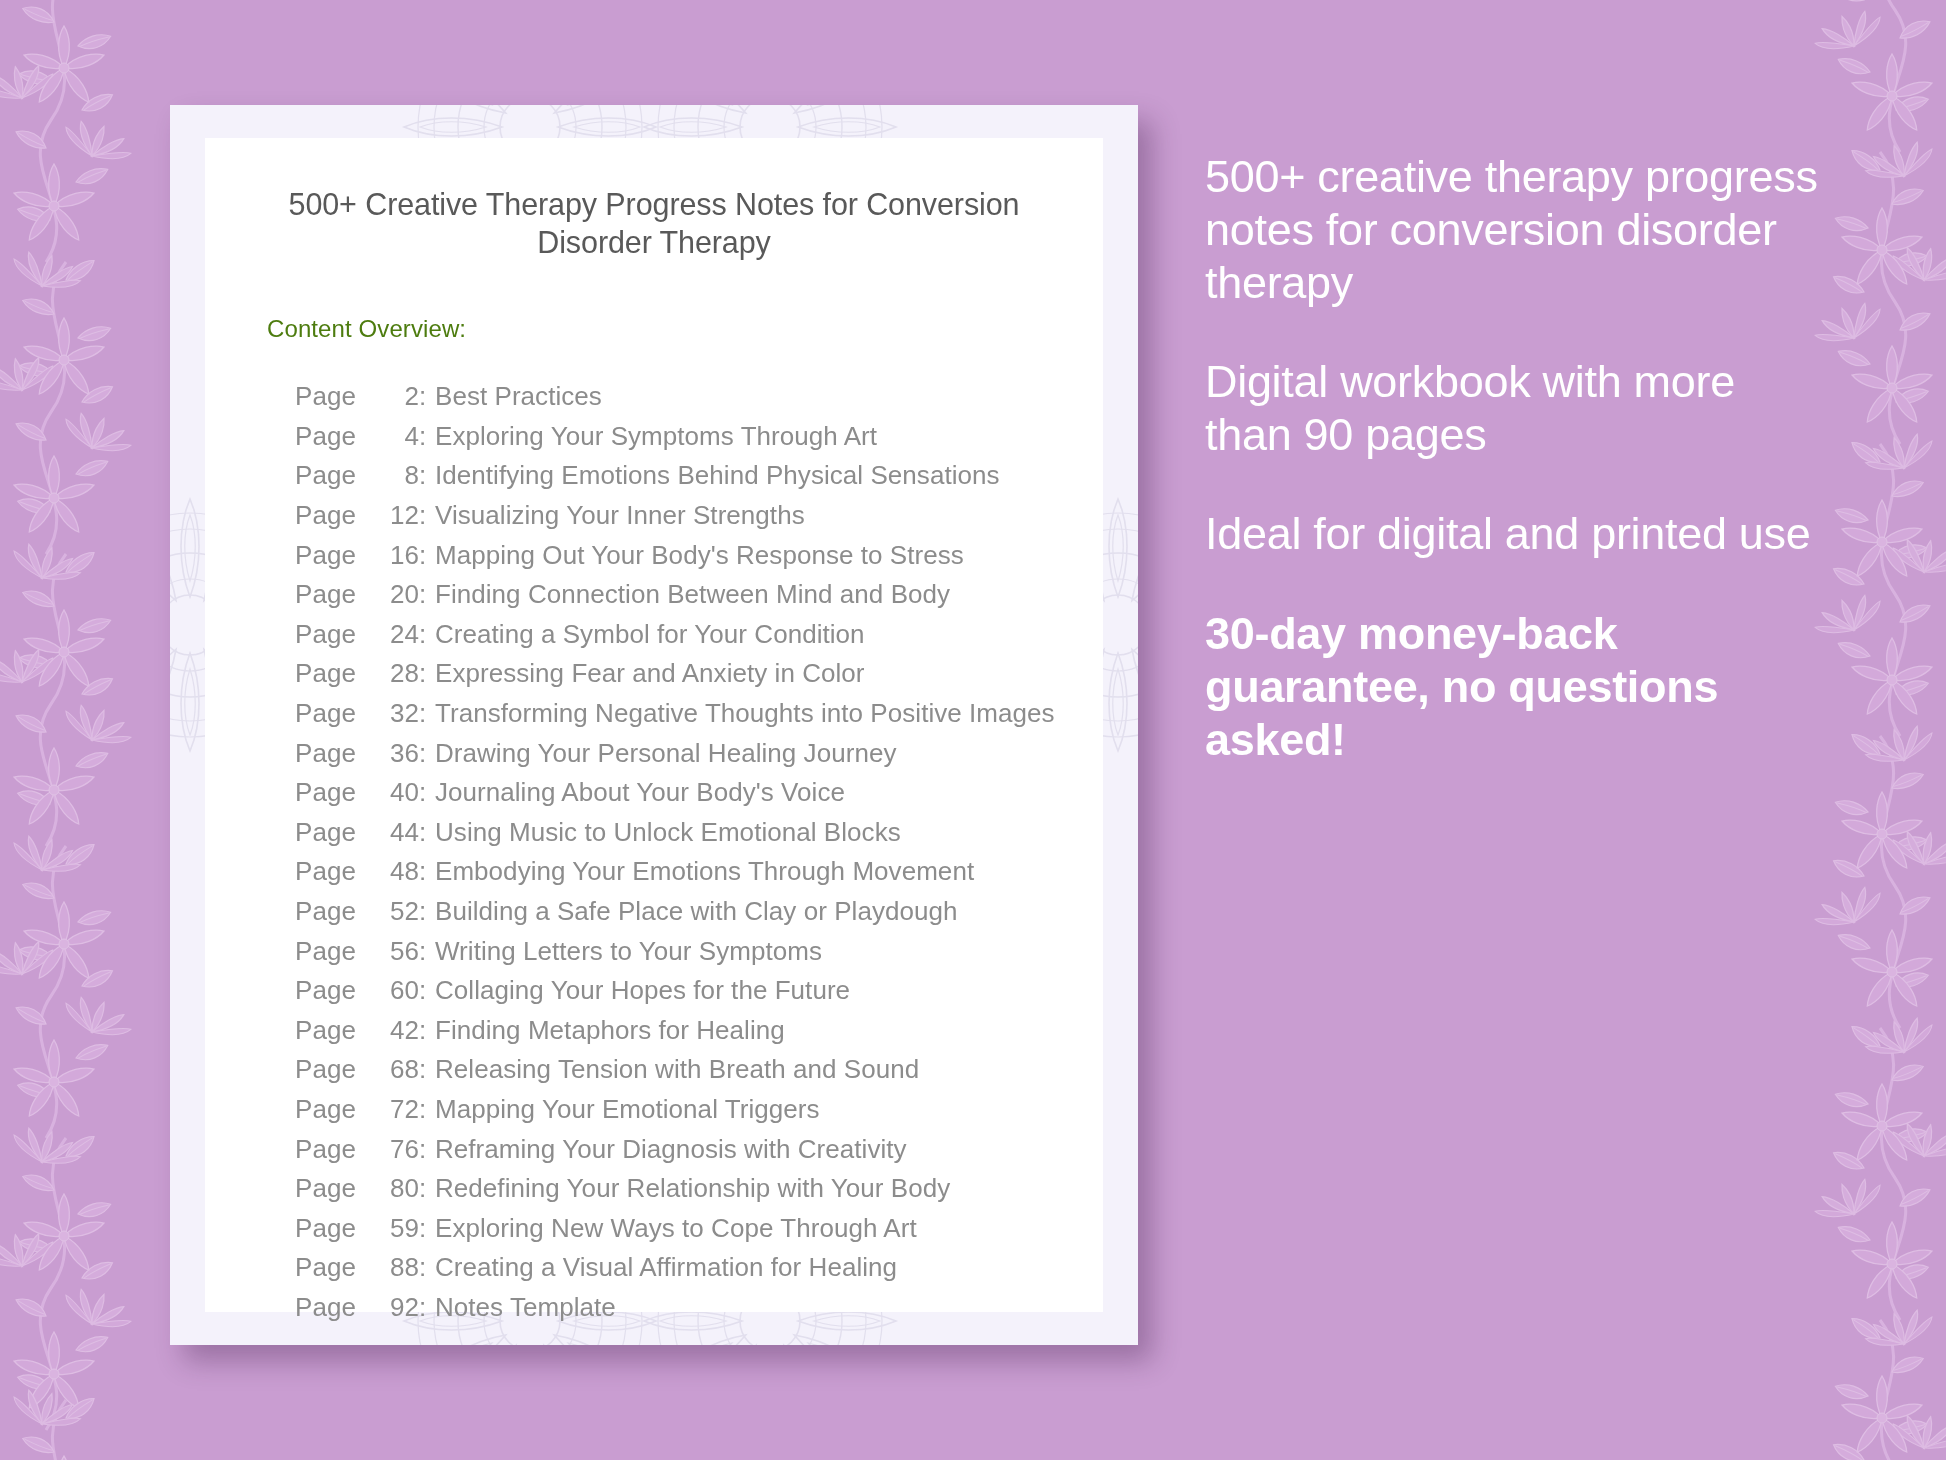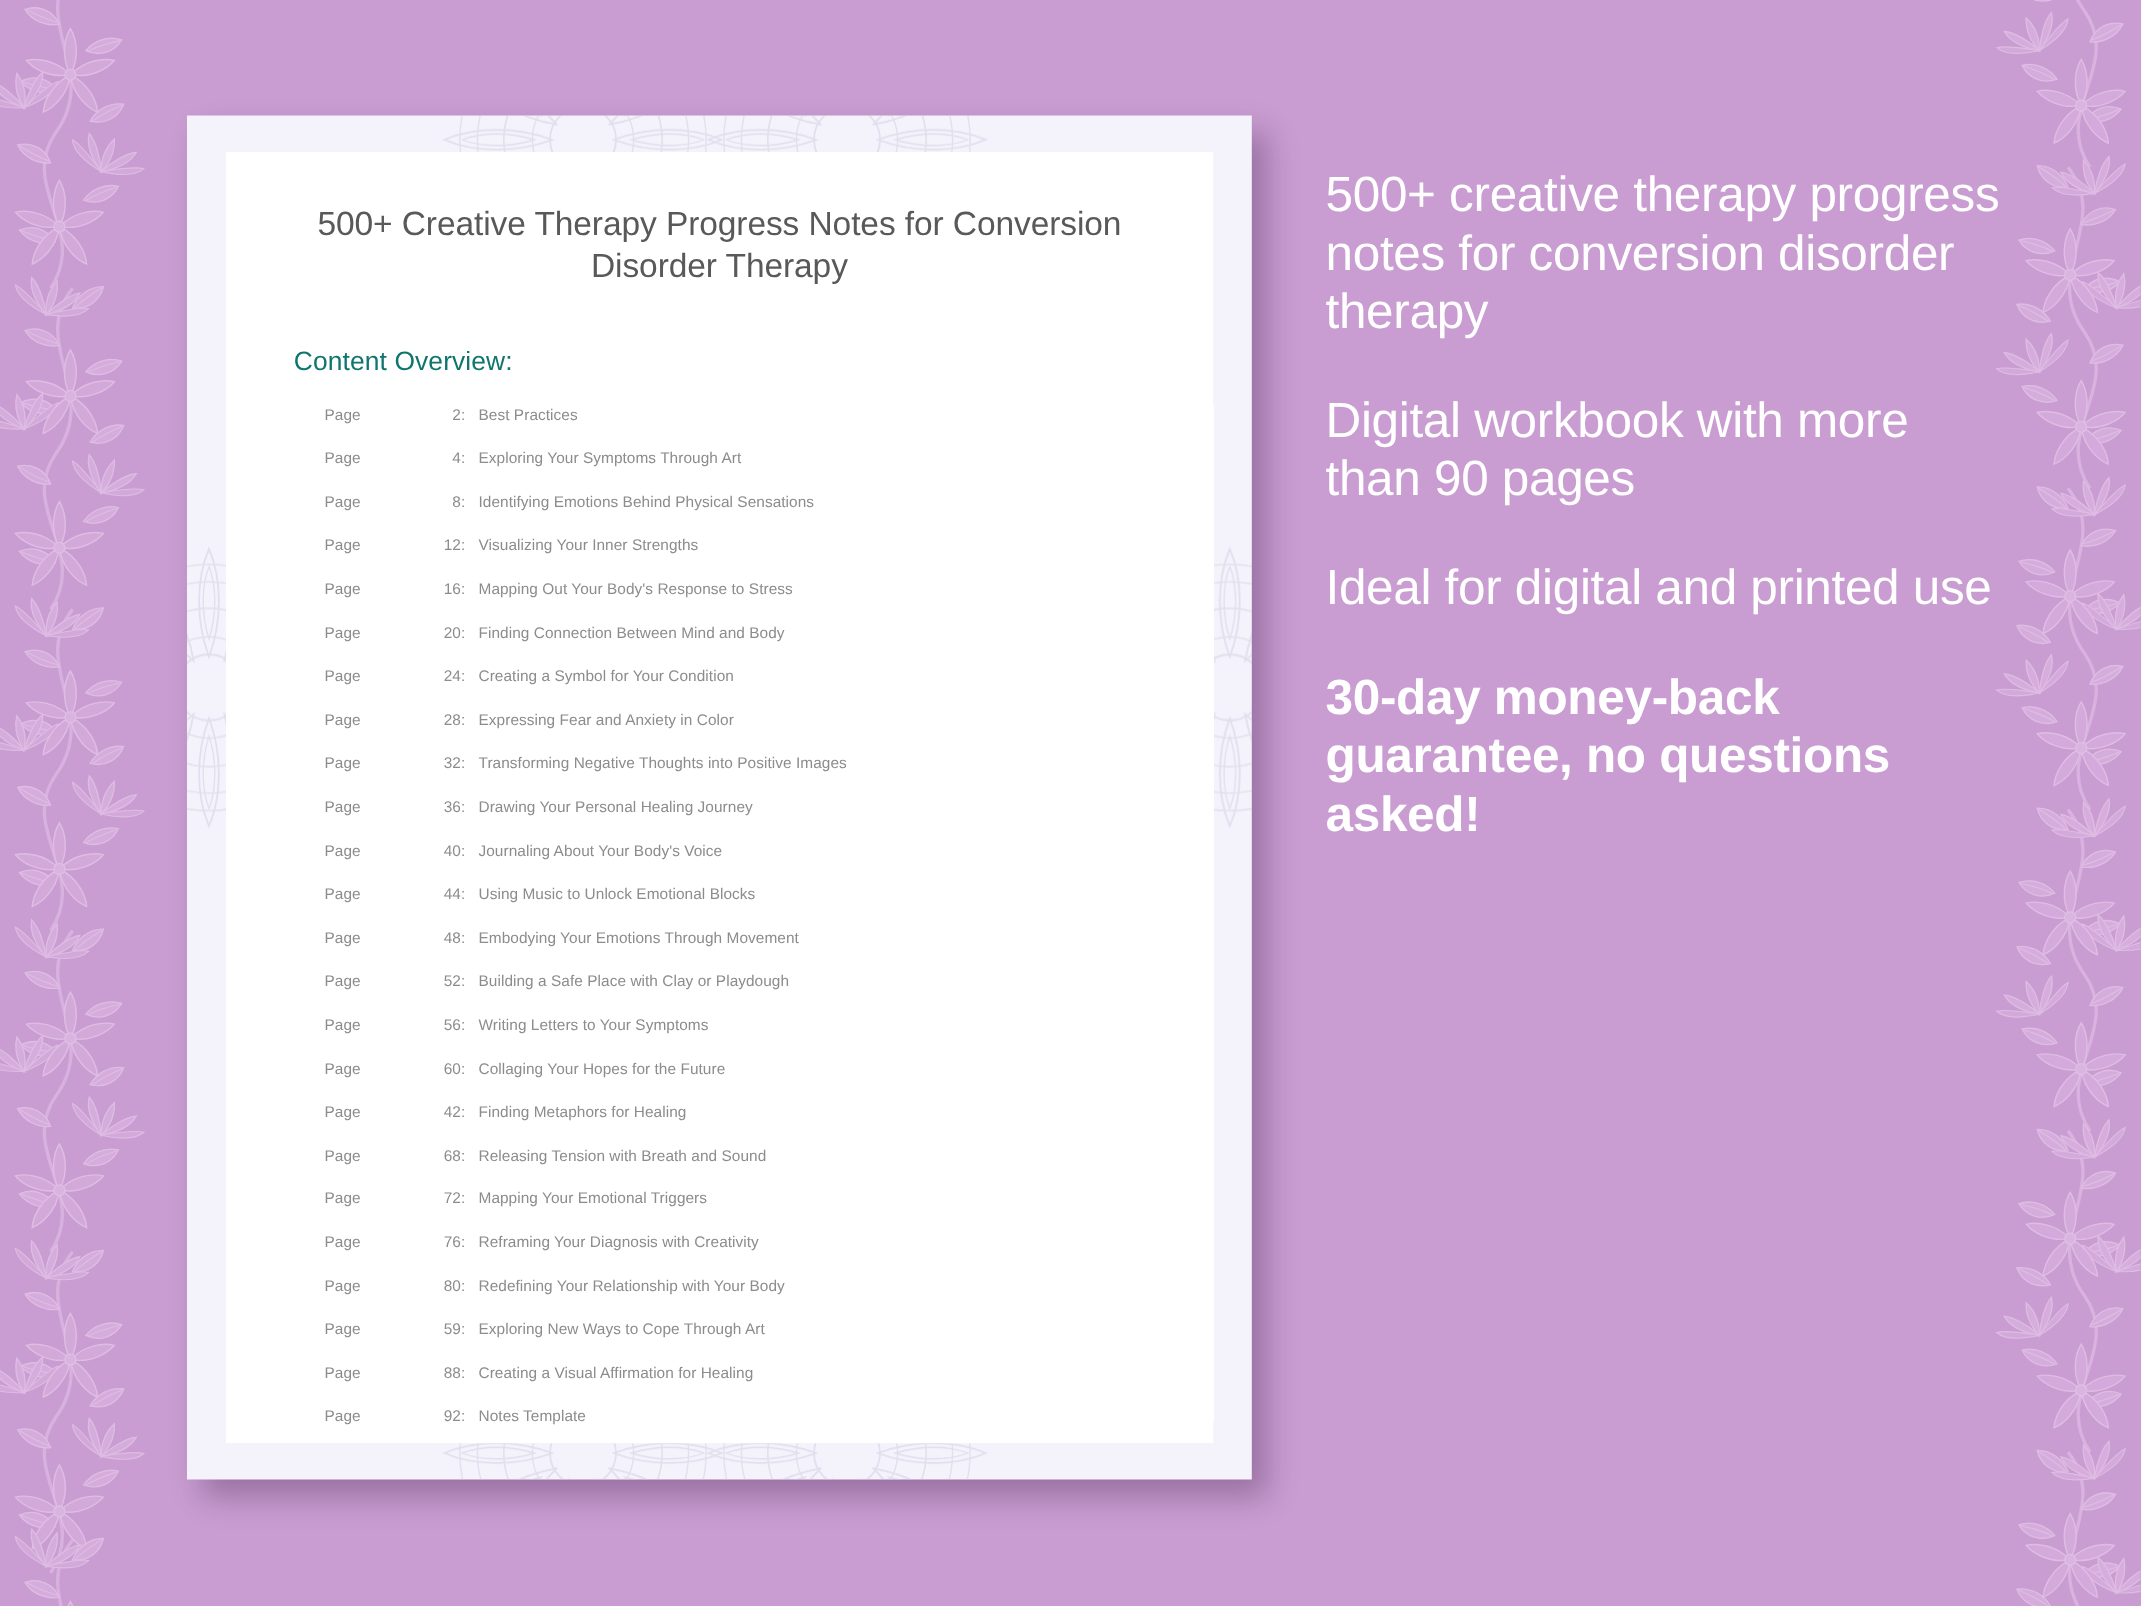--- a/index.html
+++ b/index.html
@@ -63,34 +63,34 @@
     line-height: 1.24;
     color: #595959;
     text-align: center;
     font-weight: 400;
     letter-spacing: -0.1px;
   }
 
   .doc-subtitle {
     margin: 53px 0 0 62px;
     font-size: 24px;
-    color: #0f766e;
+    color: #4d7c0f;
     font-weight: 400;
     letter-spacing: 0.1px;
   }
 
   .toc {
     margin: 27px 0 0 90px;
     list-style: none;
   }
 
   .toc-row {
     display: flex;
-    align-items: flex-start;
-    font-size: 14px;
+    align-items: flex-end;
+    font-size: 26px;
     color: #8c8c8c;
     line-height: 1;
     height: 39.6px;
     white-space: nowrap;
     letter-spacing: 0.05px;
   }
 
   .toc-page {
     display: inline-block;
     width: 90px;

